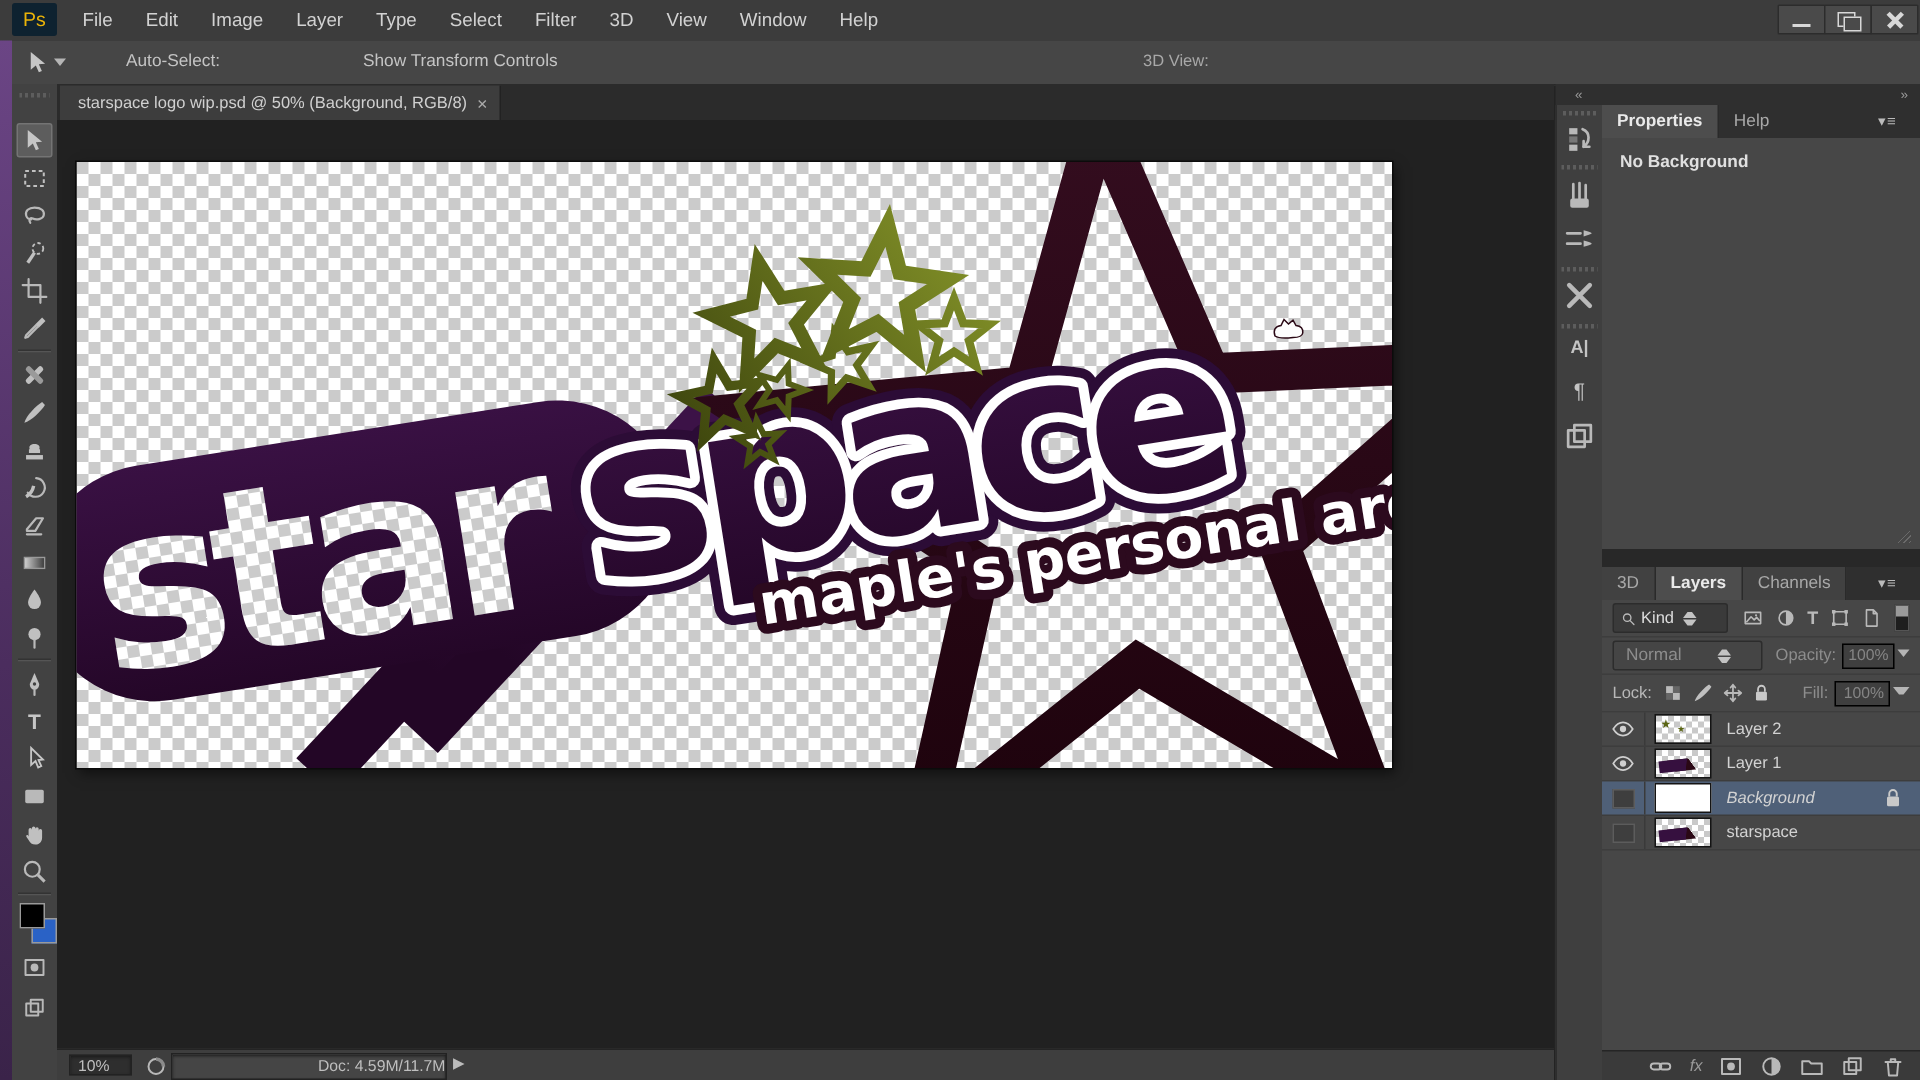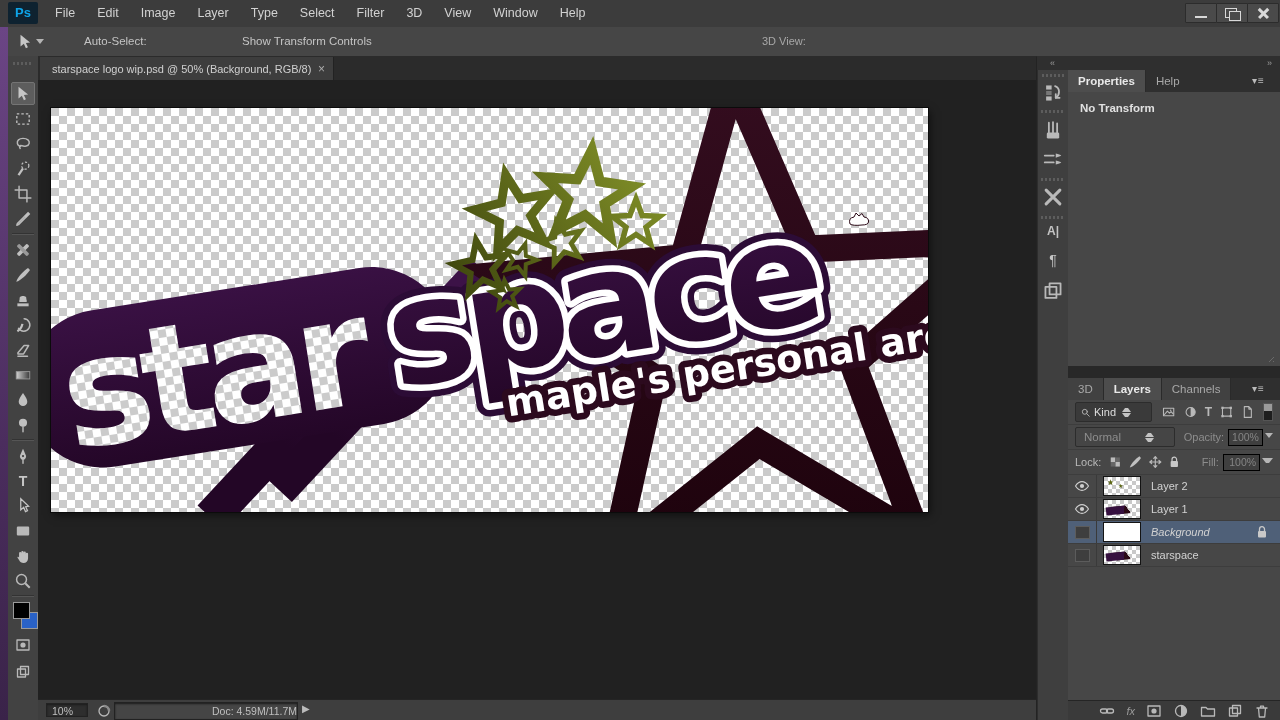--- a/index.html
+++ b/index.html
@@ -7,21 +7,21 @@
   .abs{position:absolute}
   .sep-v{width:1px;background:#2c2c2c;border-right:1px solid #555}
   .icon16{width:16px;height:16px;display:inline-block}
   .icon16 svg,.icon18 svg{width:100%;height:100%;display:block}
   .icon18{width:18px;height:18px;display:inline-block}
   .rot90{transform:rotate(90deg)}
   .rot180{transform:rotate(180deg)}
   .rot270{transform:rotate(270deg)}
   
   #titlebar{left:0;top:0;width:1280px;height:27px;background:#3c3c3c;border-bottom:1px solid #2a2a2a}
-  #ps-logo{left:8px;top:2px;width:30px;height:22px;background:#0e2230;color:#0ea5e9;font-weight:bold;
+  #ps-logo{left:8px;top:2px;width:30px;height:22px;background:#0e2230;color:#eab308;font-weight:normal;
     font-size:13px;text-align:center;line-height:22px;border-radius:2px}
   .menu-item{display:inline-block;padding:0 11px;line-height:26px;font-size:12.5px;color:#d2d2d2}
   #menus{left:44px;top:0;height:27px;white-space:nowrap}
   .winbtn{width:30px;height:18px;top:3px;background:#4a4a4a;border:1px solid #2c2c2c;border-radius:1px}
   .winbtn .g{position:absolute;background:#d8d8d8}
   
   #optionsbar{left:0;top:27px;width:1280px;height:29px;background:#464646;border-bottom:1px solid #282828}
   .opt-label{font-size:11.5px;color:#c4c4c4;line-height:29px}
   .checkbox{width:12px;height:12px;background:#3f3f3f;border:1px solid #292929;box-shadow:inset 0 1px 2px #222;
     font-size:10px;line-height:11px;text-align:center;color:#e8e8e8}
@@ -528,21 +528,21 @@
 <span class="abs stripico" style="top:280px"><svg viewBox="0 0 16 16">
       <rect x="2.5" y="5" width="8" height="8" stroke="#b9b9b9" stroke-width="1.3" fill="none" stroke-linecap="round" stroke-linejoin="round"></rect>
       <rect x="5.5" y="2.5" width="8" height="8" stroke="#b9b9b9" stroke-width="1.3" fill="none" stroke-linecap="round" stroke-linejoin="round"></rect>
     </svg></span>
 
 <div class="abs panel-tabs" style="left:1068px;top:70px;width:212px">
   <span class="ptab active">Properties</span><span class="ptab" style="background:transparent;border:none">Help</span>
   <span class="abs pmenu" style="left:1252px;top:75px;position:fixed"><span>▾</span><span>≡</span></span>
 </div>
 <div id="props-body" class="abs">
-  <div style="padding:10px 12px;font-size:11.5px;font-weight:bold;color:#e0e0e0">No Transform</div>
+  <div style="padding:10px 12px;font-size:11.5px;font-weight:bold;color:#e0e0e0">No Background</div>
   <div class="resize-grip abs" style="left:196px;top:262px"></div>
 </div>
 <div id="props-sep" class="abs"></div>
 
 <div class="abs panel-tabs" style="left:1068px;top:378px;width:212px">
   <span class="ptab">3D</span><span class="ptab active">Layers</span><span class="ptab">Channels</span>
   <span class="abs pmenu" style="left:1252px;top:383px;position:fixed"><span>▾</span><span>≡</span></span>
 </div>
 <div id="layers-body" class="abs">
 

